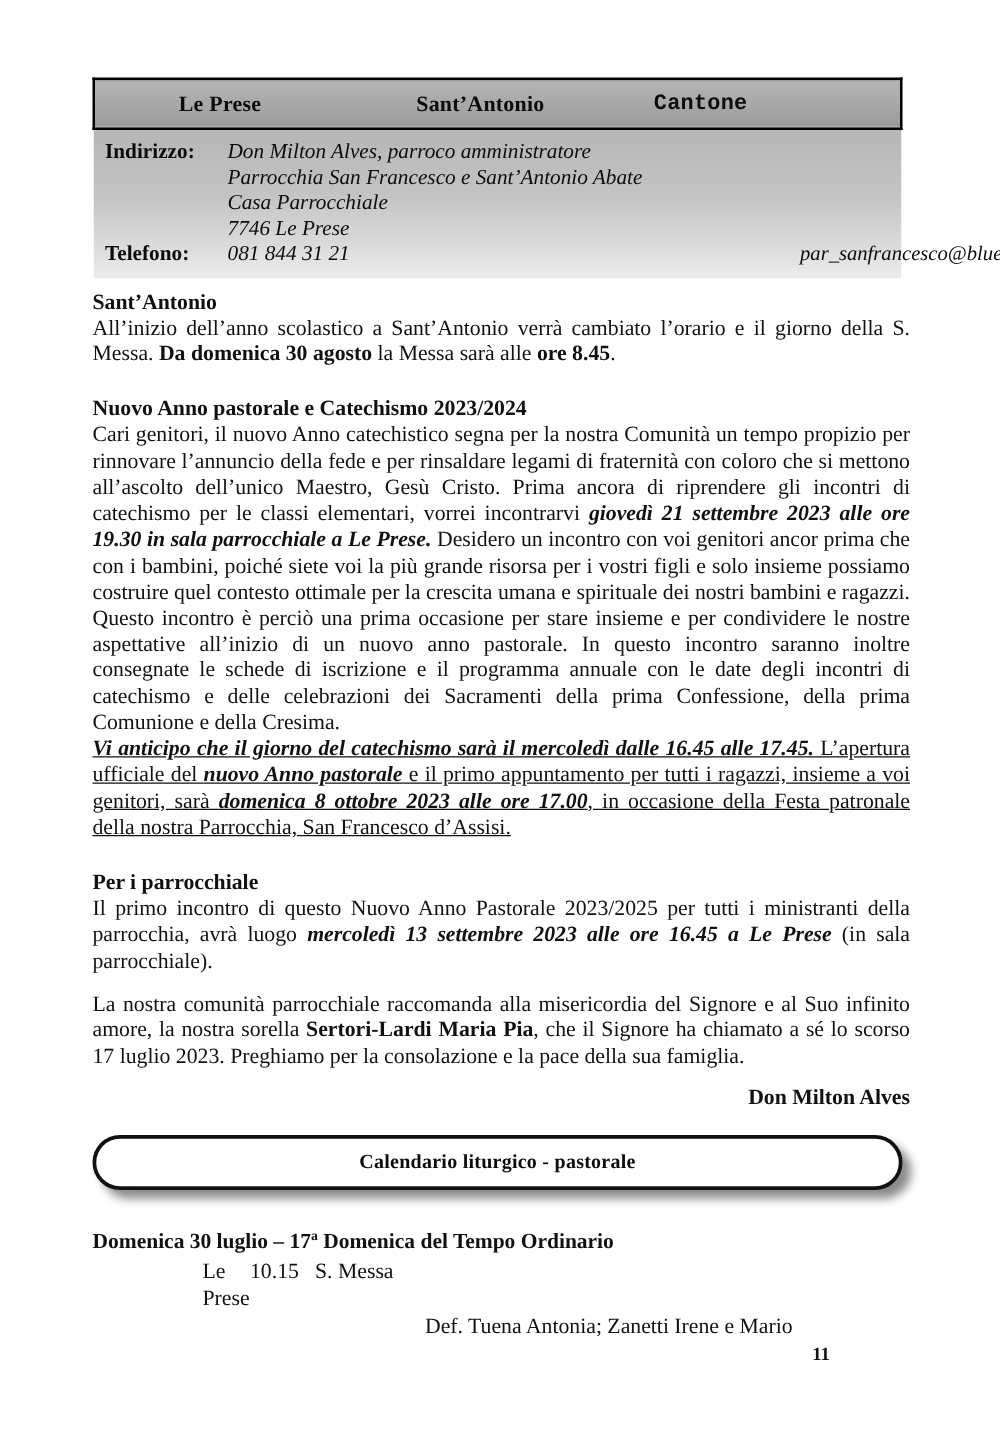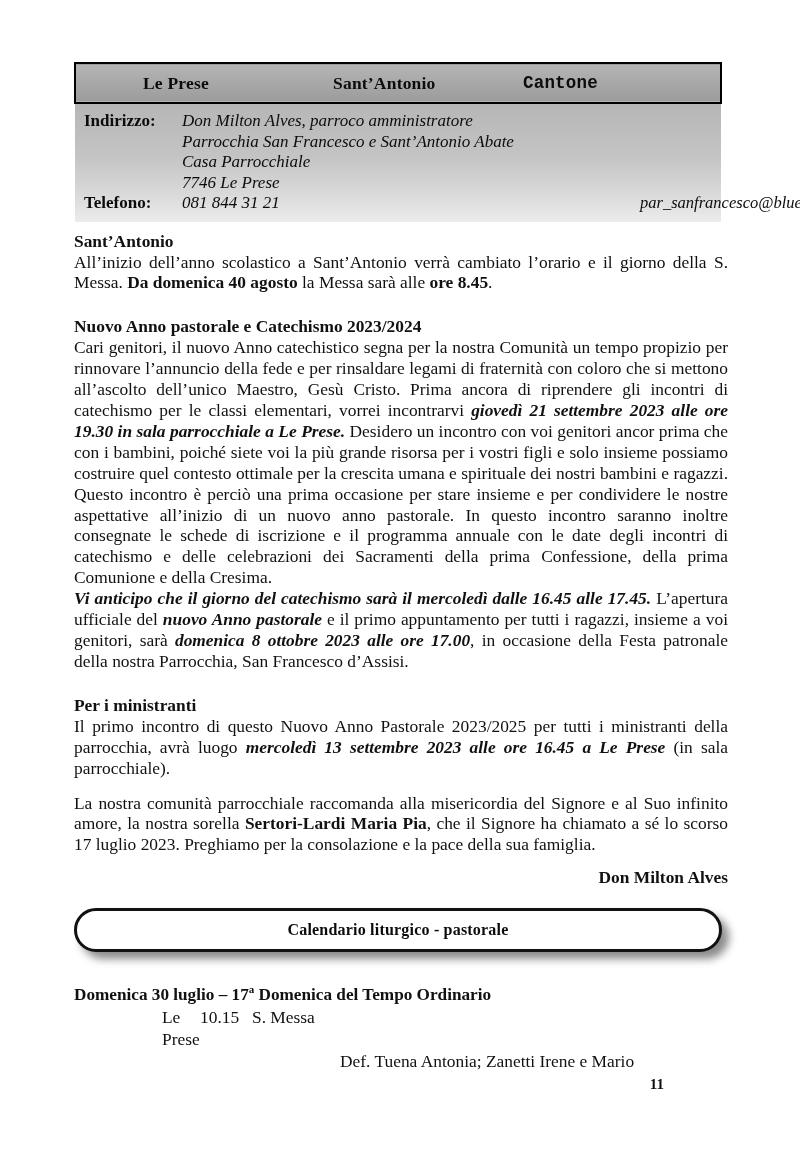--- a/index.html
+++ b/index.html
@@ -107,21 +107,21 @@
     margin-bottom: 0;
   }
   .para {
     font-size: 17.4px;
     line-height: 20.9px;
     text-align: justify;
     text-justify: inter-word;
     margin: 0;
     hyphens: manual;
   }
-  .para.tight { margin-top: 0; }
+  .para.tight { margin-top: 0; text-decoration: underline; }
   .gap-md { height: 14px; }
 
   b, .b { font-weight: bold; }
   .bi { font-weight: bold; font-style: italic; }
 
   .signature {
     font-weight: bold;
     font-size: 17.4px;
     text-align: right;
     margin-top: 12px;
@@ -232,31 +232,31 @@
                 <span class="ct-email">par_sanfrancesco@bluewin.ch</span>
               </div>
             </div>
           </div>
         </td>
       </tr>
     </tbody>
       </table>
 
     <div class="sec-title">Sant’Antonio</div>
-    <p class="para"><span>All’inizio dell’anno scolastico a Sant’Antonio verrà cambiato l’orario e il giorno della S. Messa. </span><b>Da domenica 40 agosto</b><span> la Messa sarà alle </span><b>ore 8.45</b><span>.</span></p>
+    <p class="para"><span>All’inizio dell’anno scolastico a Sant’Antonio verrà cambiato l’orario e il giorno della S. Messa. </span><b>Da domenica 30 agosto</b><span> la Messa sarà alle </span><b>ore 8.45</b><span>.</span></p>
 
     <div class="gap-md"></div>
 
     <div class="sec-title">Nuovo Anno pastorale e Catechismo 2023/2024</div>
     <p class="para"><span>Cari genitori, il nuovo Anno catechistico segna per la nostra Comunità un tempo propizio per rinnovare l’annuncio della fede e per rinsaldare legami di fraternità con coloro che si mettono all’ascolto dell’unico Maestro, Gesù Cristo. Prima ancora di riprendere gli incontri di catechismo per le classi elementari, vorrei incontrarvi </span><span class="bi">giovedì 21 settembre 2023 alle ore 19.30 in sala parrocchiale a Le Prese.</span><span> Desidero un incontro con voi genitori ancor prima che con i bambini, poiché siete voi la più grande risorsa per i vostri figli e solo insieme possiamo costruire quel contesto ottimale per la crescita umana e spirituale dei nostri bambini e ragazzi. Questo incontro è perciò una prima occasione per stare insieme e per condividere le nostre aspettative all’inizio di un nuovo anno pastorale. In questo incontro saranno inoltre consegnate le schede di iscrizione e il programma annuale con le date degli incontri di catechismo e delle celebrazioni dei Sacramenti della prima Confessione, della prima Comunione e della Cresima.</span></p>
     <p class="para tight"><span class="bi">Vi anticipo che il giorno del catechismo sarà il mercoledì dalle 16.45 alle 17.45.</span><span> L’apertura ufficiale del </span><span class="bi">nuovo Anno pastorale</span><span> e il primo appuntamento per tutti i ragazzi, insieme a voi genitori, sarà </span><span class="bi">domenica 8 ottobre 2023 alle ore 17.00</span><span>, in occasione della Festa patronale della nostra Parrocchia, San Francesco d’Assisi.</span></p>
 
     <div class="gap-md"></div>
 
-    <div class="sec-title">Per i ministranti</div>
+    <div class="sec-title">Per i parrocchiale</div>
     <p class="para"><span>Il primo incontro di questo Nuovo Anno Pastorale 2023/2025 per tutti i ministranti della parrocchia, avrà luogo </span><span class="bi">mercoledì 13 settembre 2023 alle ore 16.45 a Le Prese</span><span> (in sala parrocchiale).</span></p>
 
     <div class="gap-md"></div>
 
     <p class="para"><span>La nostra comunità parrocchiale raccomanda alla misericordia del Signore e al Suo infinito amore, la nostra sorella </span><b>Sertori-Lardi Maria Pia</b><span>, che il Signore ha chiamato a sé lo scorso 17 luglio 2023. Preghiamo per la consolazione e la pace della sua famiglia.</span></p>
     <div class="signature">Don Milton Alves</div>
 
     <div class="banner-wrap">
       <div class="banner-shadow"></div>
       <div class="banner">

